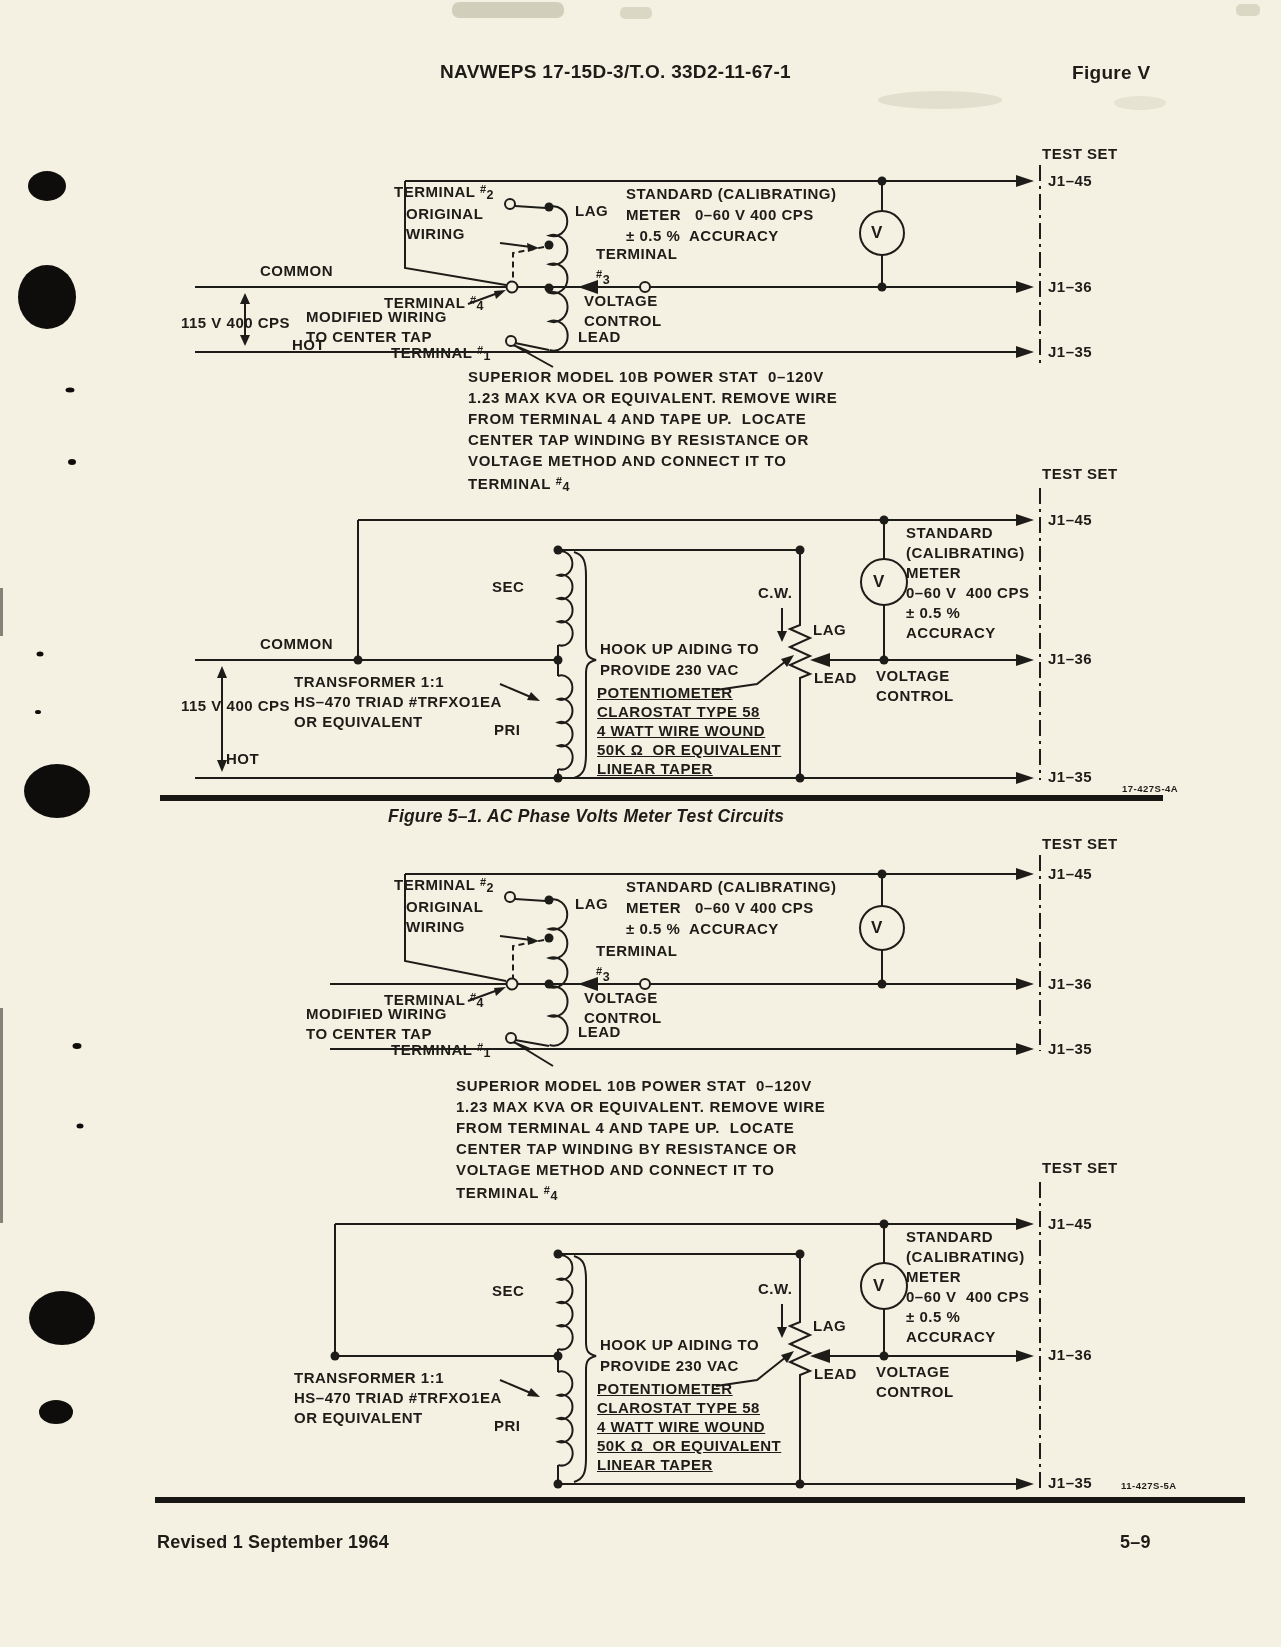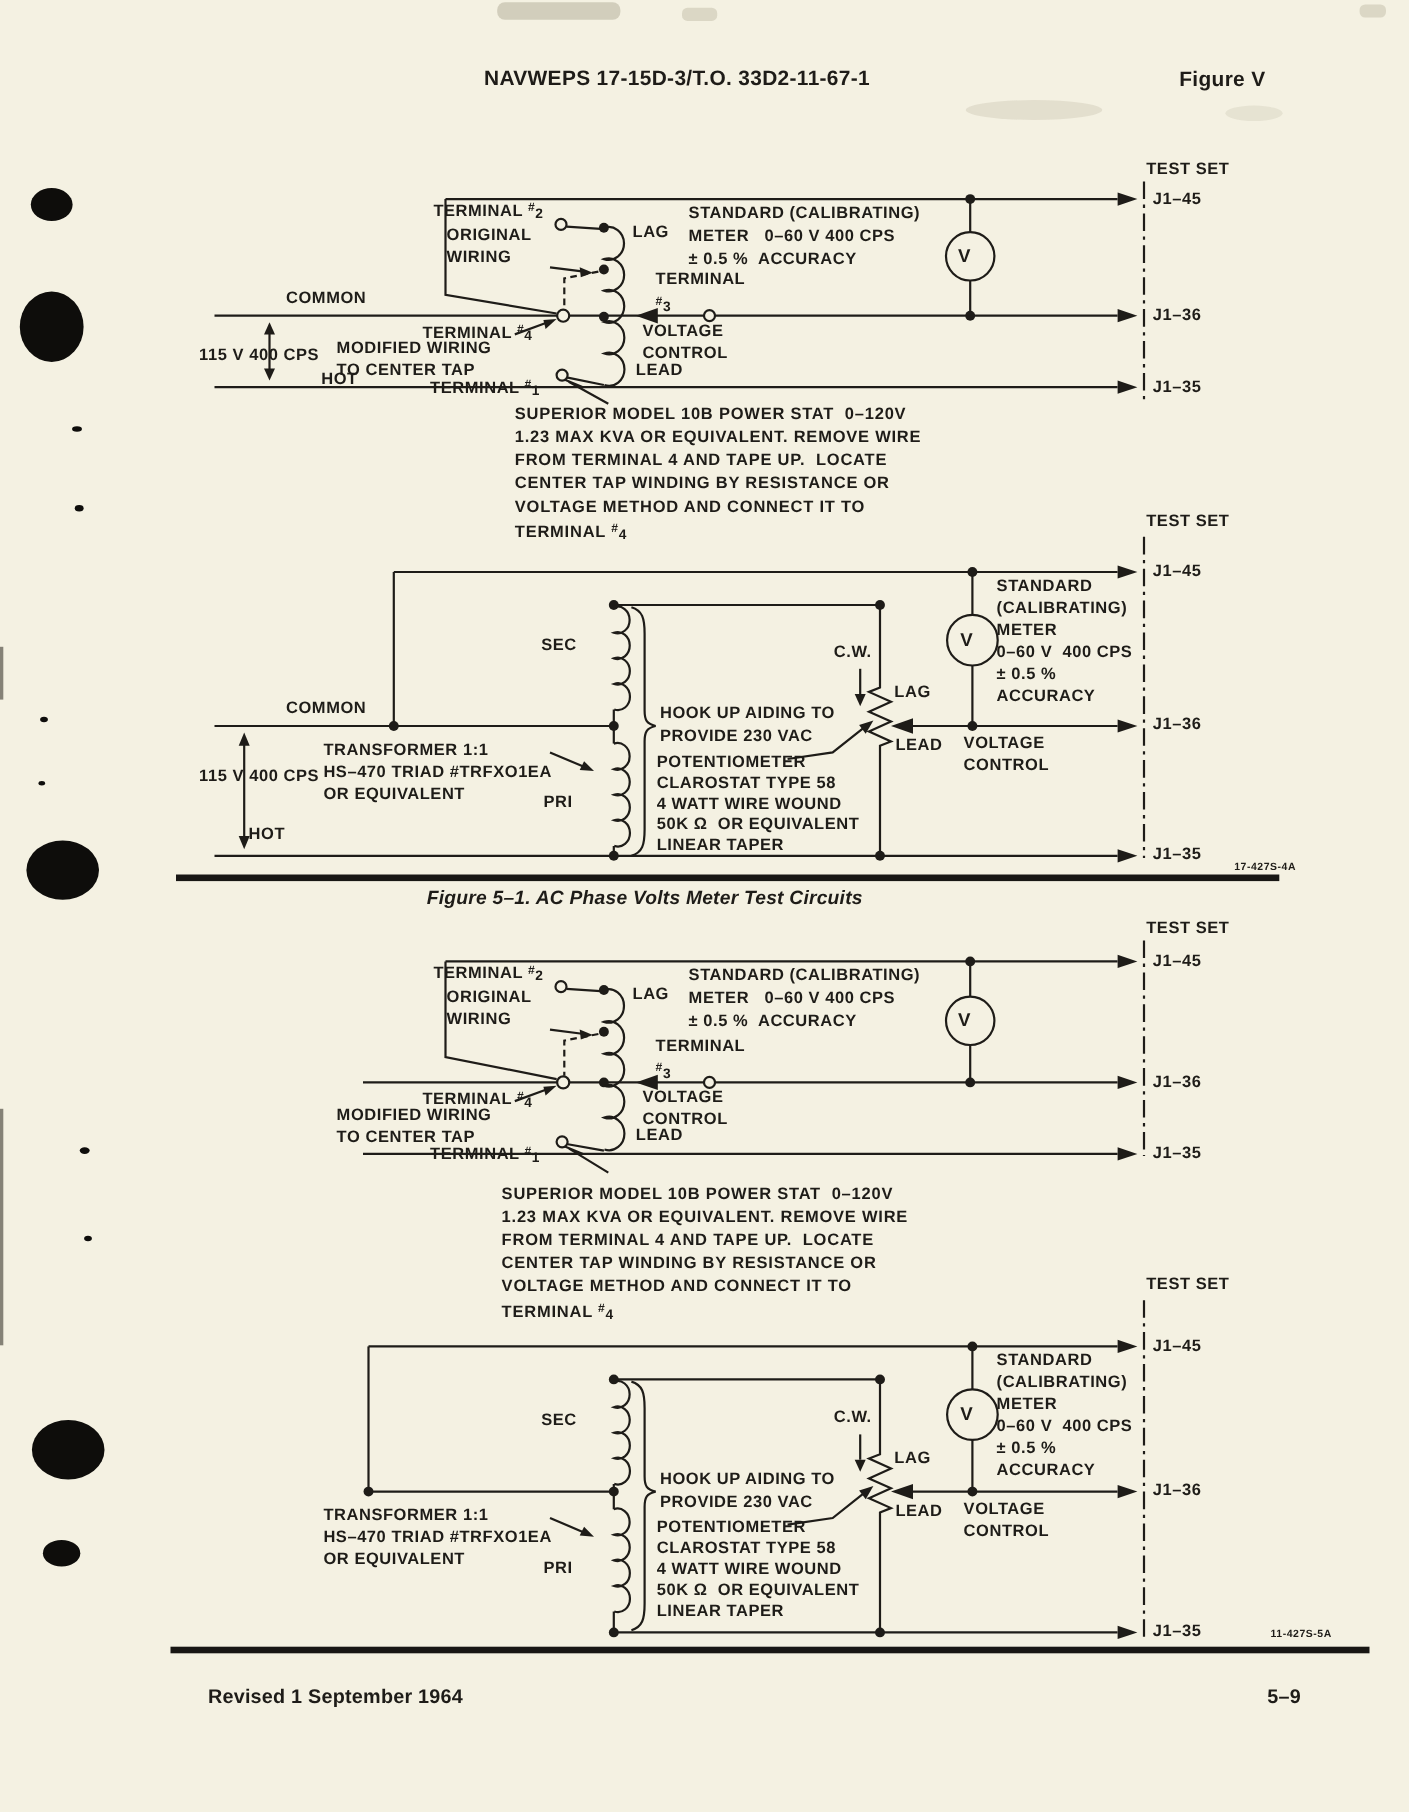--- a/index.html
+++ b/index.html
@@ -3,24 +3,24 @@
 <meta charset="utf-8">
 <style>
   :root{ --ink:#1e1c18; --bg:#f4f1e2; }
   html,body{margin:0;padding:0;background:#d8d4c4;}
   .page{position:relative;width:1281px;height:1647px;background:var(--bg);
         font-family:"Liberation Sans", sans-serif; color:var(--ink); overflow:hidden;}
   svg.wiring{position:absolute;left:0;top:0;}
   .lbl{position:absolute;font-weight:bold;font-size:15px;letter-spacing:.5px;
        line-height:20px;white-space:pre;color:var(--ink);}
   .ctr{text-align:left;}
-  .lh21{line-height:21px;} .lh19{line-height:19px;}
+  .lh21{line-height:21px;} .lh19{line-height:19px;text-decoration:underline;}
   .hdr{font-size:19px;letter-spacing:.3px;}
   .cap{font-size:17.5px;font-style: italic;letter-spacing:.2px;}
-  .ftr{font-size:18px;letter-spacing:.2px;margin-left:32px;}
+  .ftr{font-size:18px;letter-spacing:.2px;}
   .vletter{font-size:17px;line-height:22px;}
   .plate{font-size:9.5px;letter-spacing:.5px;}
   .hsh{font-size:11px;vertical-align:4px;}
   .hnum{font-size:12.5px;vertical-align:-2px;}
   .stroke{stroke:var(--ink);stroke-width:2;fill:none;}
   .fill{fill:var(--ink);stroke:none;}
   .node{fill:var(--bg);stroke:var(--ink);stroke-width:2;}
 </style>
 </head>
 <body>
@@ -324,18 +324,18 @@
 CLAROSTAT TYPE 58
 4 WATT WIRE WOUND
 50K Ω  OR EQUIVALENT
 LINEAR TAPER</div>
 <div class="lbl ctr" style="left:758px;top:1279px;width:55px;">C.W.</div>
 <div class="lbl" style="left:813px;top:1316px;">LAG</div>
 <div class="lbl" style="left:814px;top:1364px;">LEAD</div>
 <div class="lbl ctr" style="left:876px;top:1362px;width:112px;">VOLTAGE
 CONTROL</div>
 
-<div class="lbl plate" style="left:1155px;top:1476px;">11-427S-5A</div>
+<div class="lbl plate" style="left:1121px;top:1476px;">11-427S-5A</div>
 
 <div class="lbl ftr" style="left:157px;top:1532px;">Revised 1 September 1964</div>
 <div class="lbl ftr" style="left:1120px;top:1532px;">5–9</div>
 
 </div>
 
 </body></html>

